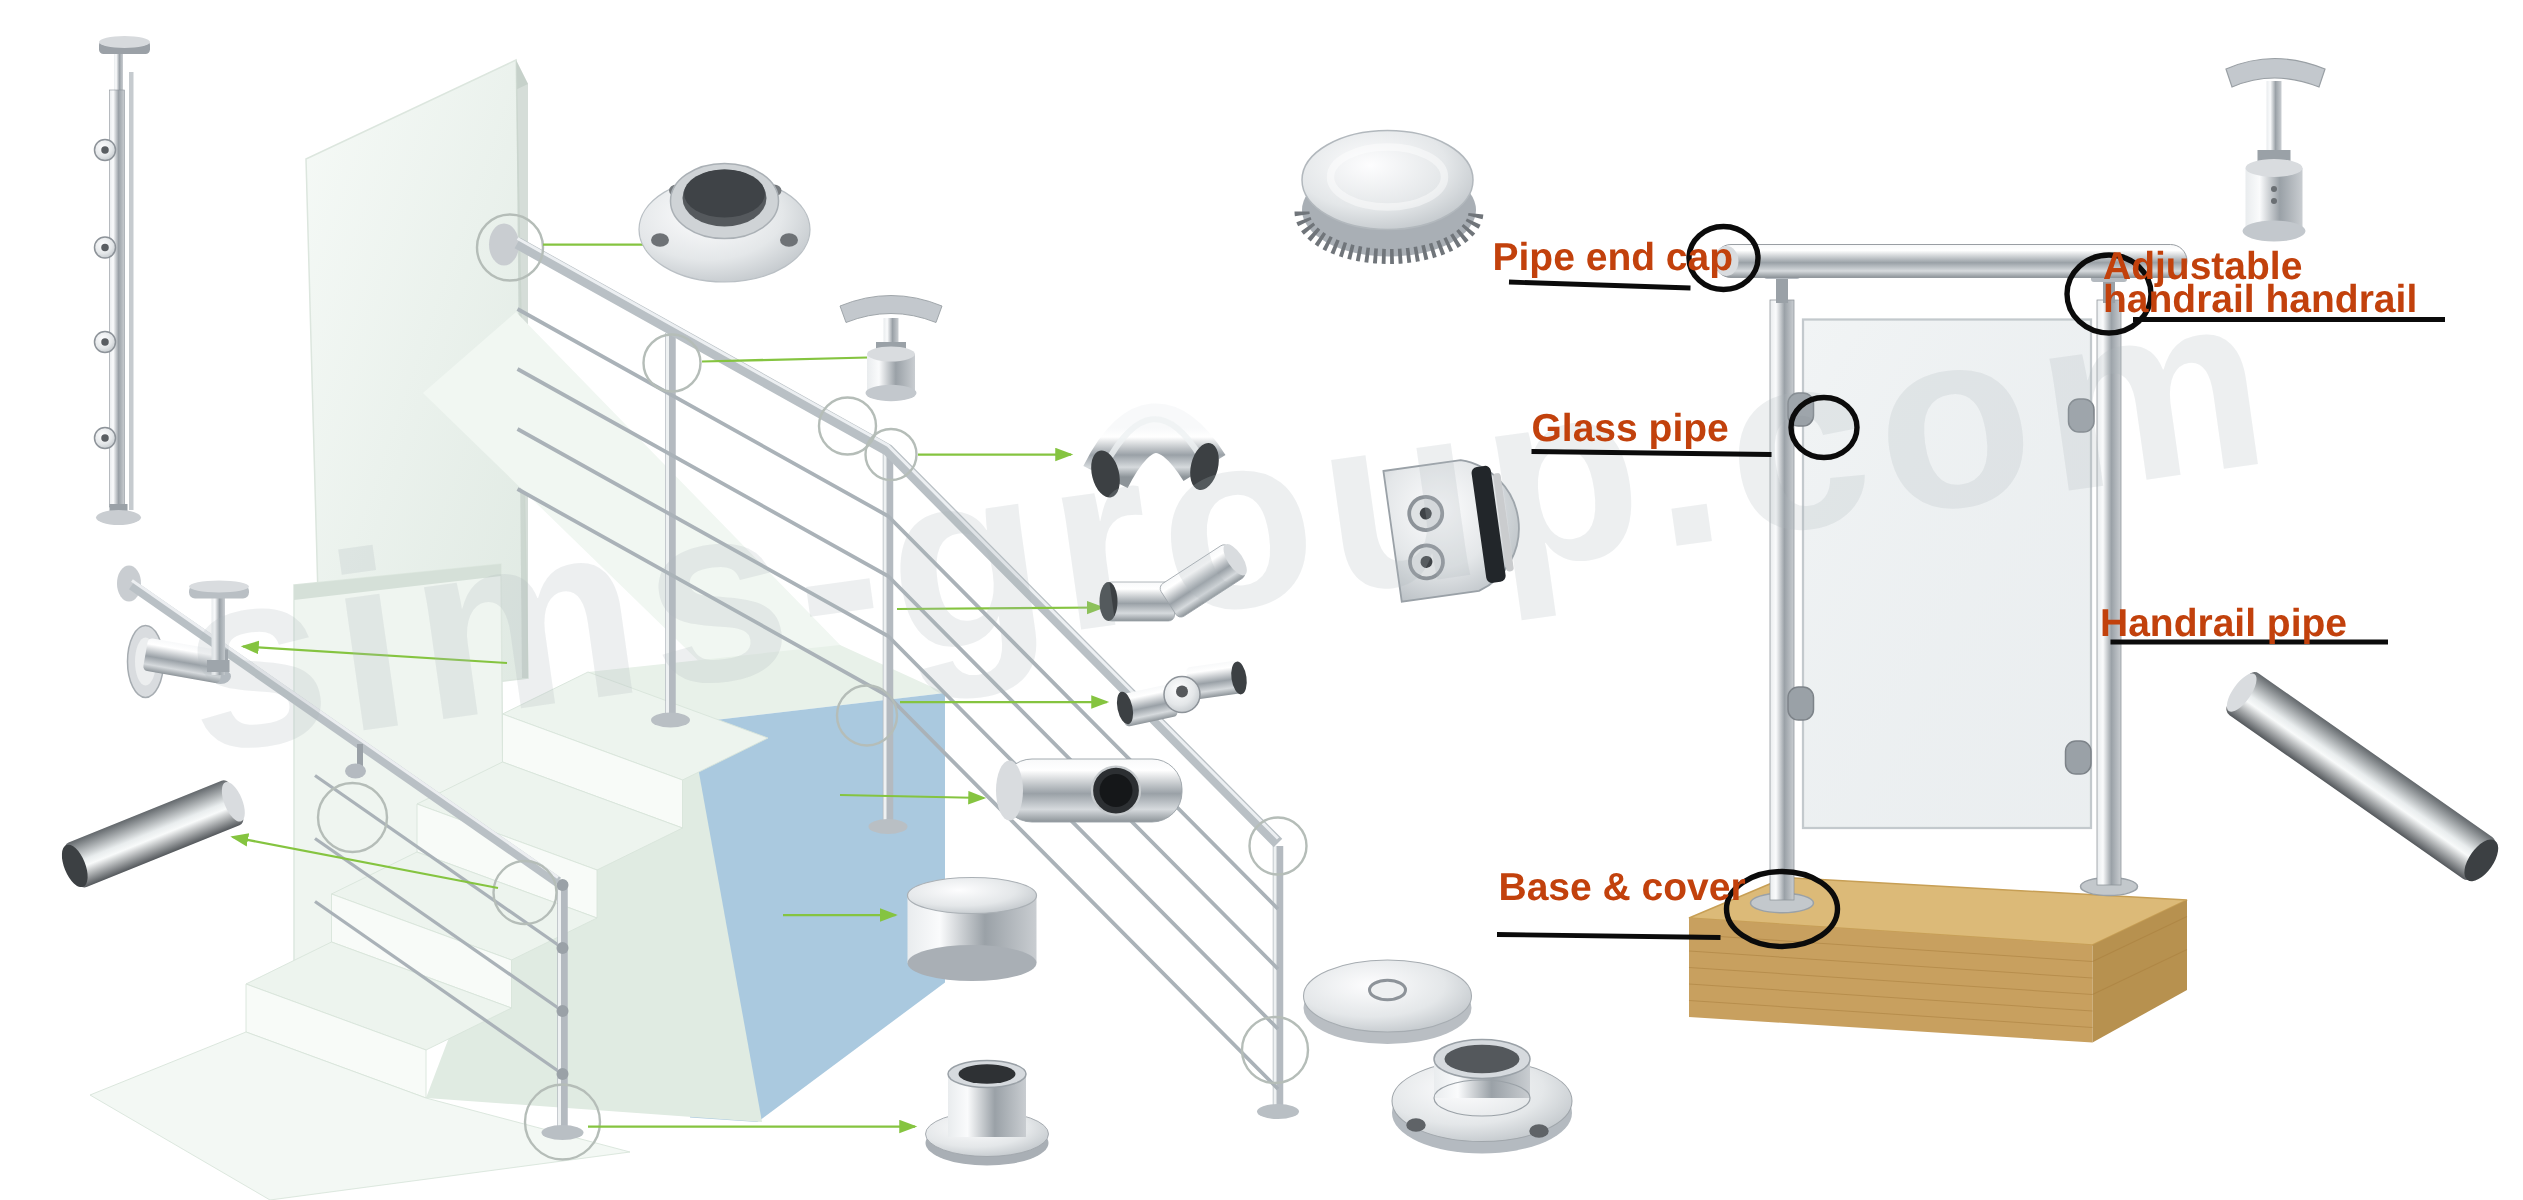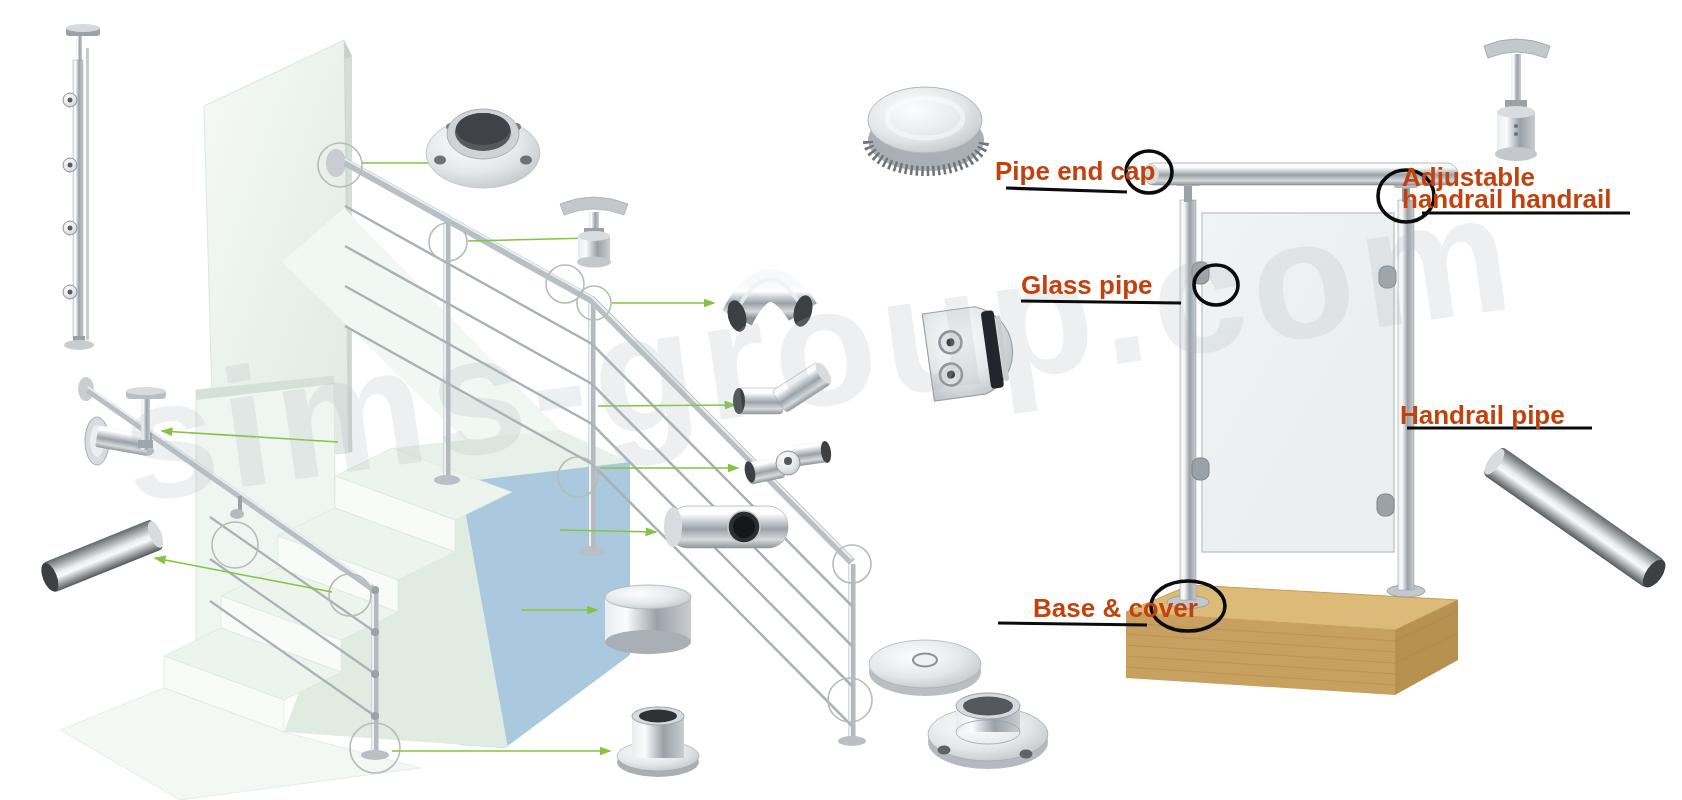--- a/index.html
+++ b/index.html
@@ -384,15 +384,15 @@
   </g>
 </svg>
 
 <div class="lbl" style="left:995px;top:160px;">Pipe end cap</div>
 <div class="lbl" style="left:1402px;top:166px;">
   <div>Adjustable</div>
   <div>handrail handrail</div>
 </div>
 <div class="lbl" style="left:1021px;top:274px;">Glass pipe</div>
 <div class="lbl" style="left:1400px;top:404px;">Handrail pipe</div>
-<div class="lbl" style="left:999px;top:597px;margin-left:34px;">Base &amp; cover</div>
+<div class="lbl" style="left:999px;top:580px;">Base &amp; cover</div>
 
 </div>
 
 </body></html>

